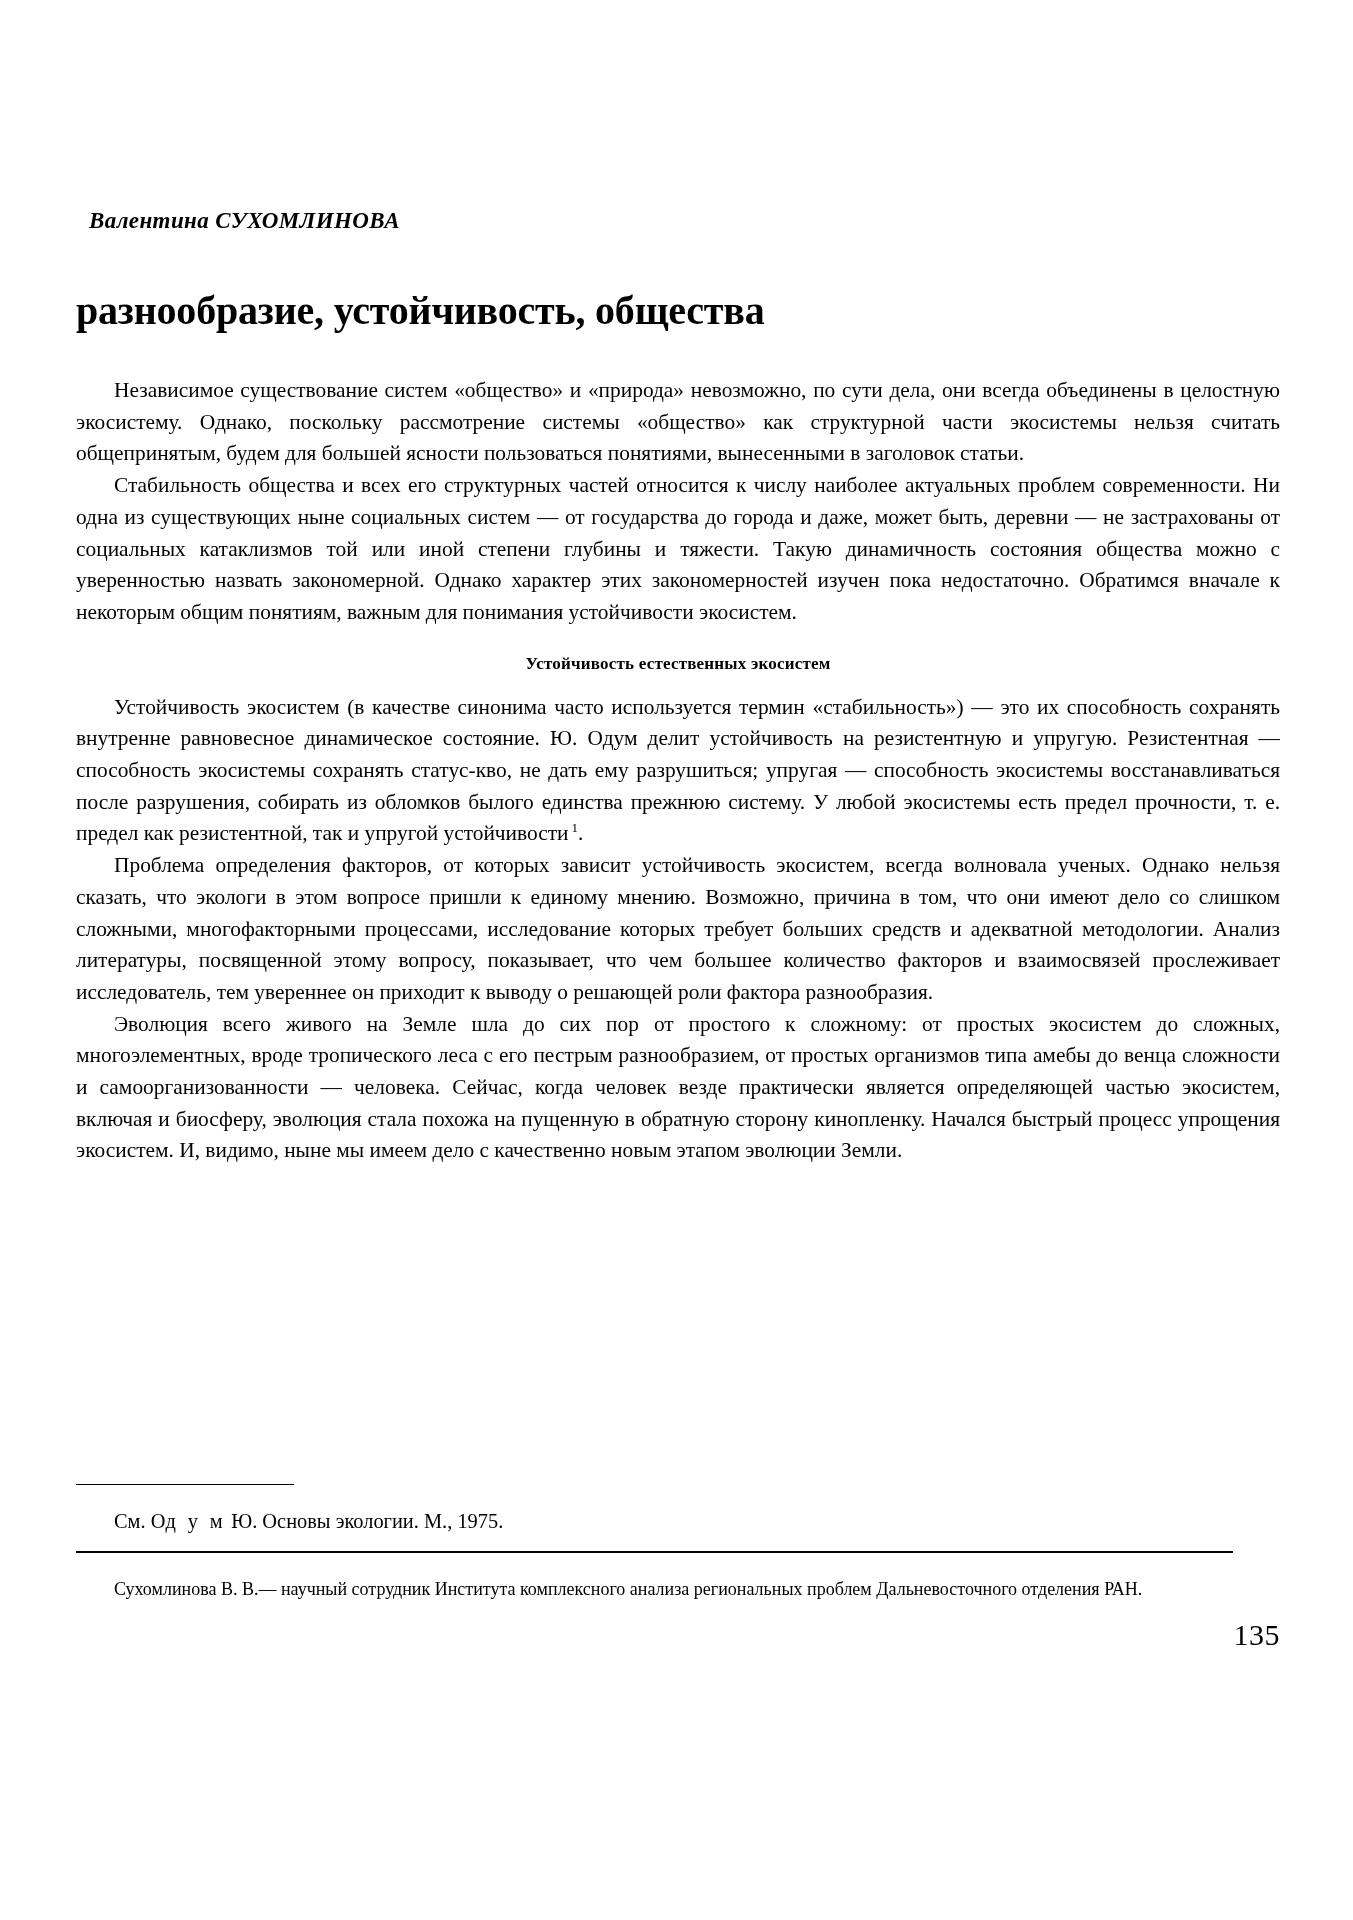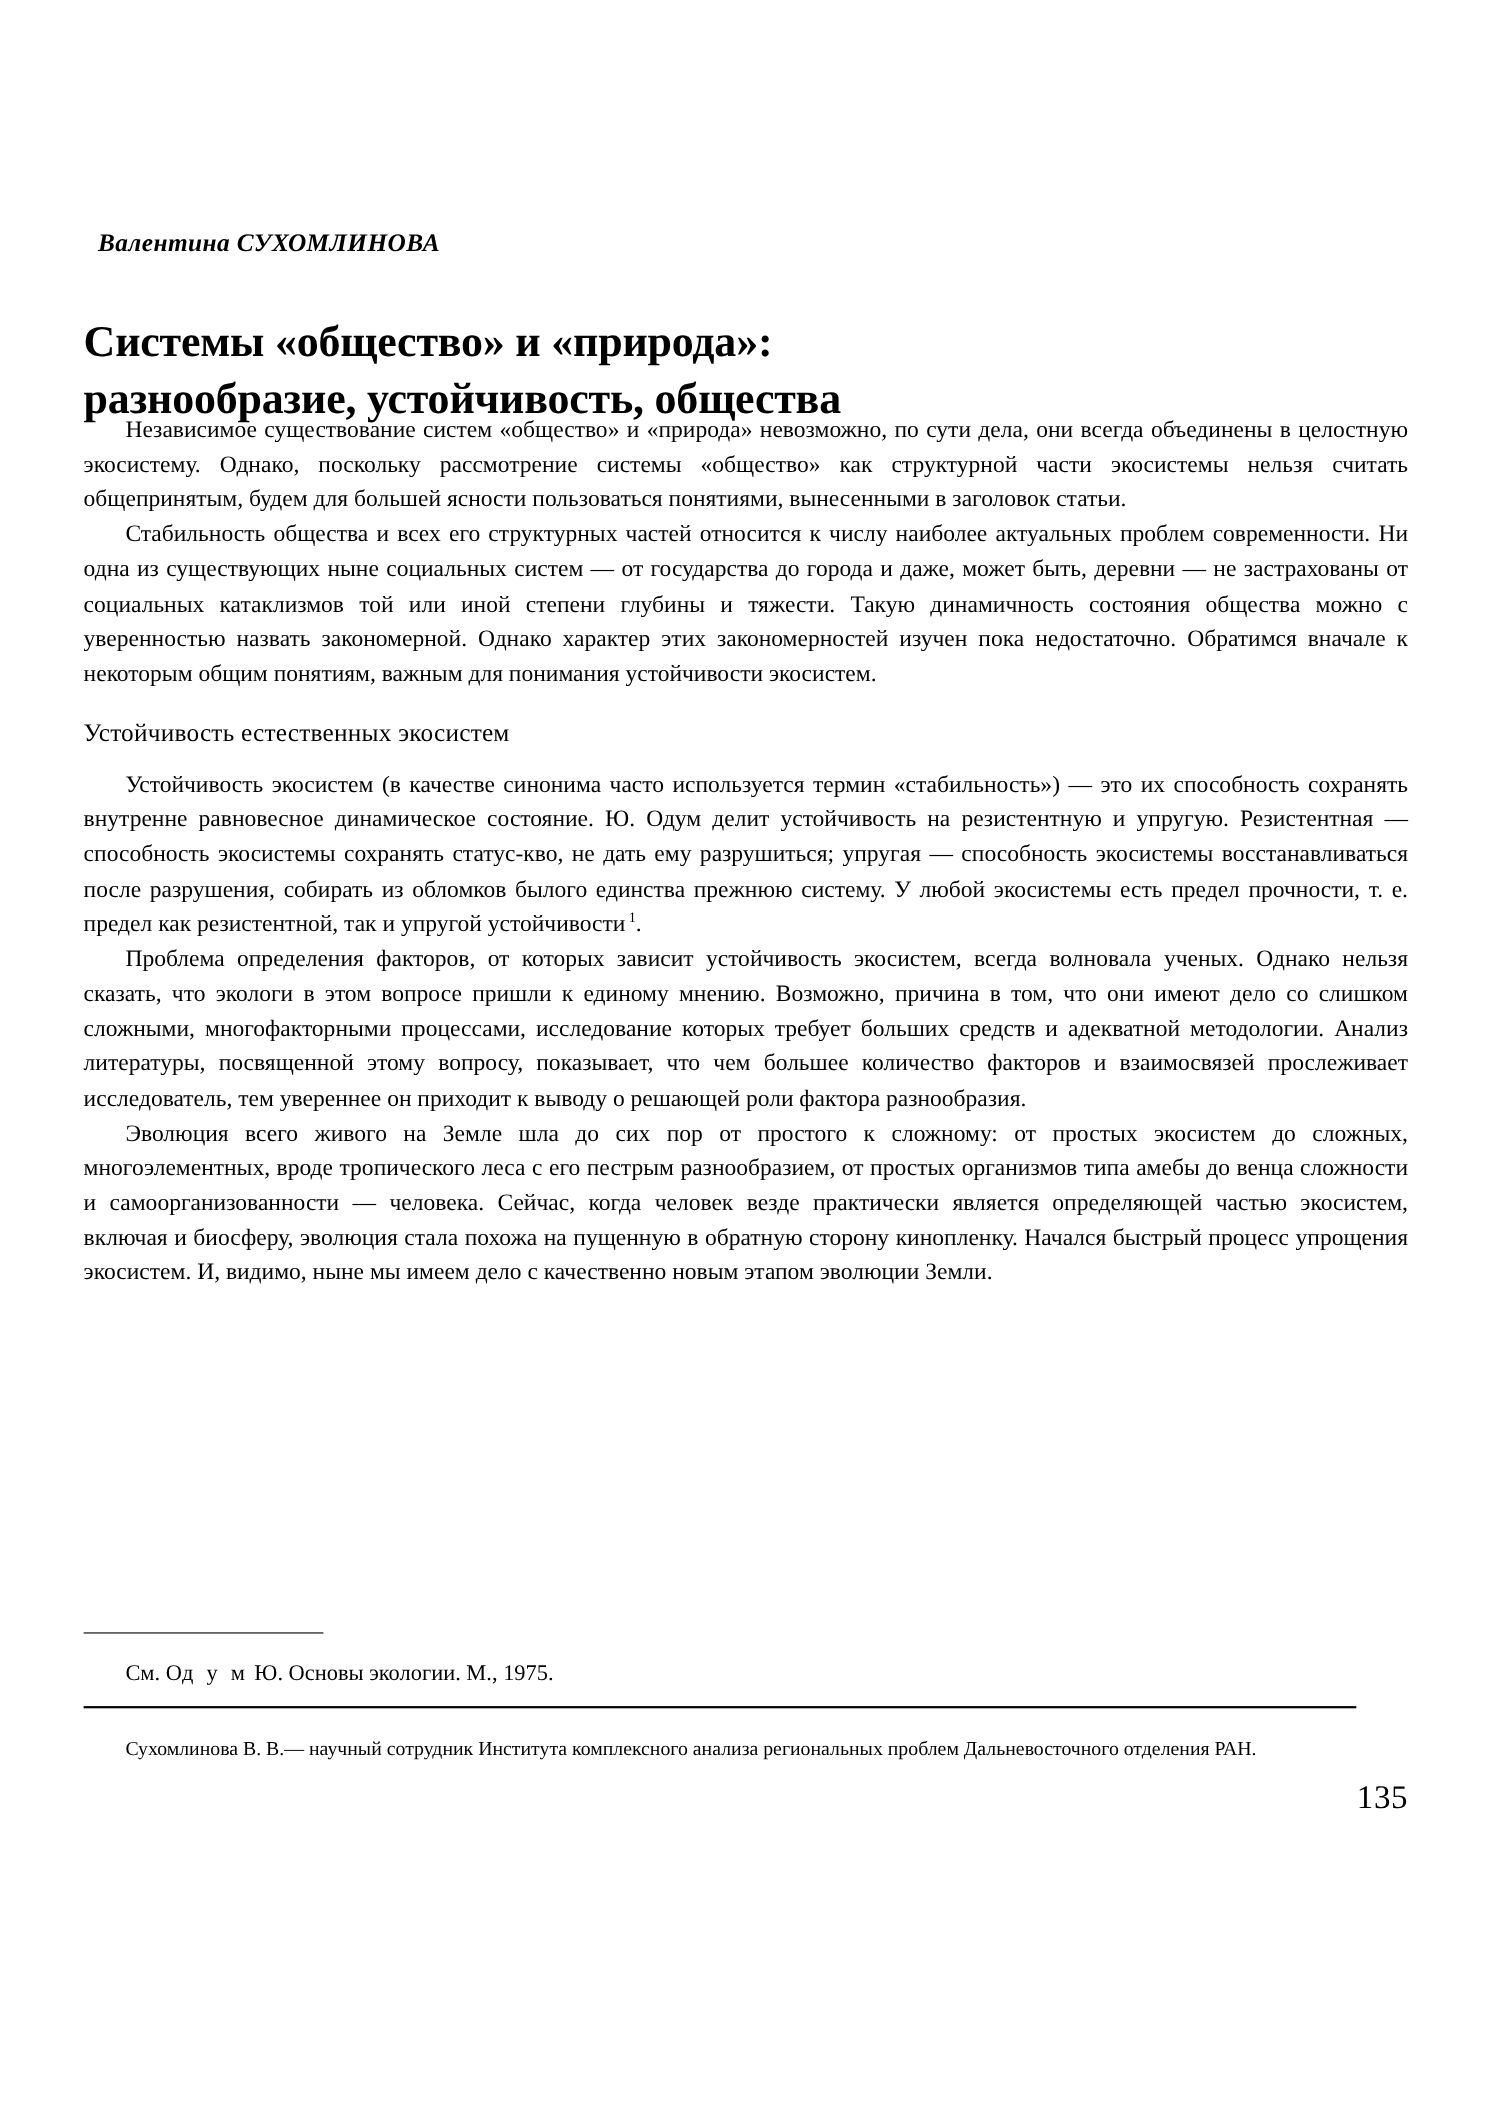--- a/index.html
+++ b/index.html
@@ -75,23 +75,23 @@
     text-indent: 38px;
     text-justify: inter-word;
     hyphens: manual;
   }
   p.para + p.para {
     margin-top: 0;
   }
 
   .section-head {
     margin: 25px 0 18px 0;
-    font-size: 23px;
-    font-weight: normal;
-    text-align: left;
+    font-size: 17px;
+    font-weight: bold;
+    text-align: center;
     text-indent: 0;
     letter-spacing: 0.2px;
   }
 
   sup.fnref {
     font-size: 13px;
     vertical-align: super;
     line-height: 0;
     padding-left: 3px;
   }
@@ -147,21 +147,20 @@
 </style>
 </head>
 <body>
 
 <div class="page">
   <div class="content">
 
     <div class="author-line">Валентина СУХОМЛИНОВА</div>
 
     <h1 class="doc-title">
-      <span class="tline">Системы «общество» и «природа»:</span>
       <span class="tline">разнообразие, устойчивость, общества</span>
     </h1>
 
     <div class="body-block">
 
       <p class="para">Независимое существование систем «общество» и «природа» невозможно, по сути дела, они всегда объединены в целостную экосистему. Однако, поскольку рассмотрение системы «общество» как структурной части экосистемы нельзя считать общепринятым, будем для большей ясности пользоваться понятиями, вынесенными в заголовок статьи.</p>
 
       <p class="para">Стабильность общества и всех его структурных частей относится к числу наиболее актуальных проблем современности. Ни одна из существующих ныне социальных систем — от государства до города и даже, может быть, деревни — не застрахованы от социальных катаклизмов той или иной степени глубины и тяжести. Такую динамичность состояния общества можно с уверенностью назвать закономерной. Однако характер этих закономерностей изучен пока недостаточно. Обратимся вначале к некоторым общим понятиям, важным для понимания устойчивости экосистем.</p>
 
       <h2 class="section-head">Устойчивость естественных экосистем</h2>

